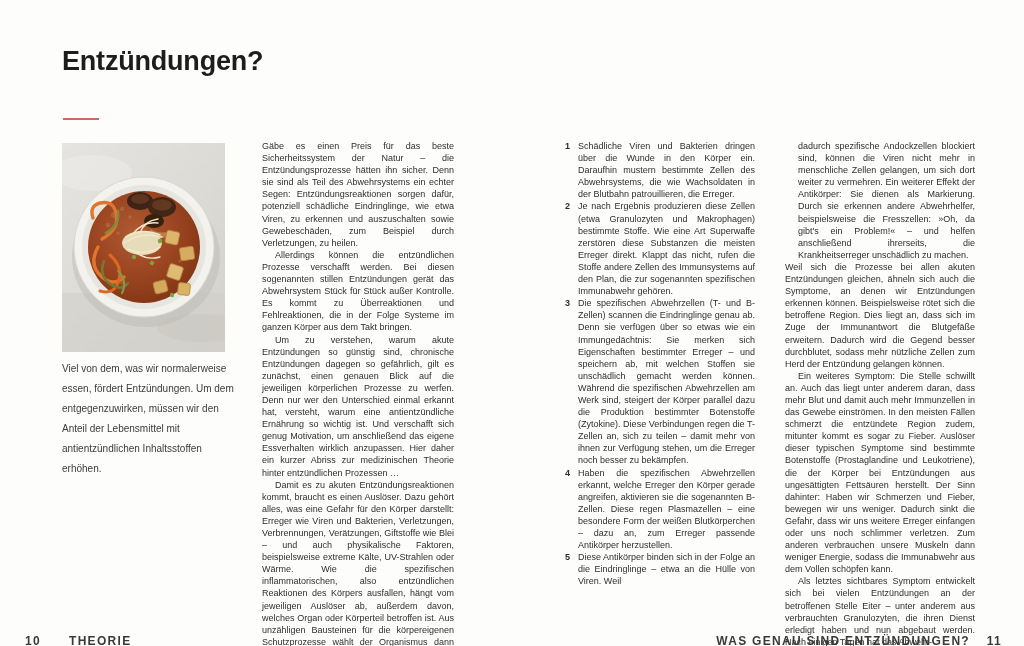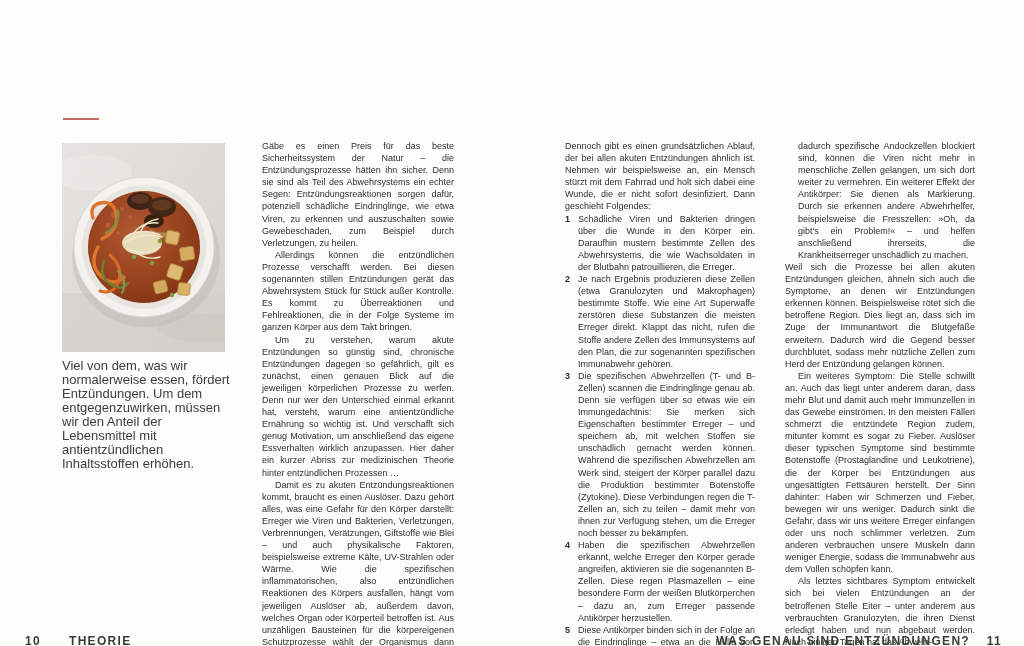--- a/index.html
+++ b/index.html
@@ -17,21 +17,21 @@
   .title .t2{font-size:27px;font-weight:700;}
   .accent-rule{left:63px;top:118px;width:36px;height:2px;}
 
   
   .photo{left:62px;top:143px;width:163px;height:209px;}
   .photo svg{display:block;}
 
   
   .caption{
     left:62px;top:359px;width:172px;
-    font-size:13px;line-height:14px;color:#3c3c3a;
+    font-size:10px;line-height:20px;color:#3c3c3a;
   }
 
   
   .col{
     font-size:9px;line-height:12.1px;text-align:justify;
     color:#2e2e2c;hyphens:auto;-webkit-hyphens:auto;
   }
   .col p{margin:0;}
   .col p.indent{text-indent:13px;}
   .col1{left:262px;top:140px;width:192px;}
@@ -49,20 +49,21 @@
   }
   .folio-left{left:25px;}
   .footer-left-label{left:69px;}
   .footer-right-label{right:54px;}
   .folio-right{right:22px;}
 </style>
 </head>
 <body>
 
 <header class="abs title">
+  <div class="t2">Entzündungen?</div>
 </header>
 <div class="abs accent-rule" style="background:#c96b5e;"></div>
 
 <figure class="abs photo" style="margin:0;">
   <svg width="163" height="209" viewBox="0 0 163 209">
     <defs>
       <radialGradient id="broth" cx="42%" cy="38%" r="75%">
         <stop offset="0%" stop-color="#b05a33"></stop>
         <stop offset="55%" stop-color="#98431f"></stop>
         <stop offset="100%" stop-color="#7c3012"></stop>
@@ -148,21 +149,20 @@
 <figcaption class="abs caption">Viel von dem, was wir normalerweise essen, fördert Entzündungen. Um dem entgegenzuwirken, müssen wir den Anteil der Lebensmittel mit antientzündlichen Inhaltsstoffen erhöhen.</figcaption>
 
 <section class="abs col col1">
   <p>Gäbe es einen Preis für das beste Sicherheitssystem der Natur – die Entzündungsprozesse hätten ihn sicher. Denn sie sind als Teil des Abwehrsystems ein echter Segen: Entzündungsreaktionen sorgen dafür, potenziell schädliche Eindringlinge, wie etwa Viren, zu erkennen und auszuschalten sowie Gewebeschäden, zum Beispiel durch Verletzungen, zu heilen.</p>
   <p class="indent">Allerdings können die entzündlichen Prozesse verschafft werden. Bei diesen sogenannten stillen Entzündungen gerät das Abwehrsystem Stück für Stück außer Kontrolle. Es kommt zu Überreaktionen und Fehlreaktionen, die in der Folge Systeme im ganzen Körper aus dem Takt bringen.</p>
   <p class="indent">Um zu verstehen, warum akute Entzündungen so günstig sind, chronische Entzündungen dagegen so gefährlich, gilt es zunächst, einen genauen Blick auf die jeweiligen körperlichen Prozesse zu werfen. Denn nur wer den Unterschied einmal erkannt hat, versteht, warum eine antientzündliche Ernährung so wichtig ist. Und verschafft sich genug Motivation, um anschließend das eigene Essverhalten wirklich anzupassen. Hier daher ein kurzer Abriss zur medizinischen Theorie hinter entzündlichen Prozessen …</p>
   <p class="indent">Damit es zu akuten Entzündungsreaktionen kommt, braucht es einen Auslöser. Dazu gehört alles, was eine Gefahr für den Körper darstellt: Erreger wie Viren und Bakterien, Verletzungen, Verbrennungen, Verätzungen, Giftstoffe wie Blei – und auch physikalische Faktoren, beispielsweise extreme Kälte, UV-Strahlen oder Wärme. Wie die spezifischen inflammatorischen, also entzündlichen Reaktionen des Körpers ausfallen, hängt vom jeweiligen Auslöser ab, außerdem davon, welches Organ oder Körperteil betroffen ist. Aus unzähligen Bausteinen für die körpereigenen Schutzprozesse wählt der Organismus dann jene aus, die die jeweilige Ursache am besten und schnellsten beseitigen.</p>
 </section>
 
 <section class="abs col col2">
-  <p>Dennoch gibt es einen grundsätzlichen Ablauf, der bei allen akuten Entzündungen ähnlich ist. Nehmen wir beispielsweise an, ein Mensch stürzt mit dem Fahrrad und holt sich dabei eine Wunde, die er nicht sofort desinfiziert. Dann geschieht Folgendes:</p>
   <div class="num-item">
     <span class="num">1</span>
     <span class="li-text">Schädliche Viren und Bakterien dringen über die Wunde in den Körper ein. Daraufhin mustern bestimmte Zellen des Abwehrsystems, die wie Wachsoldaten in der Blutbahn patrouillieren, die Erreger.</span>
   </div>
   <div class="num-item">
     <span class="num">2</span>
     <span class="li-text">Je nach Ergebnis produzieren diese Zellen (etwa Granulozyten und Makrophagen) bestimmte Stoffe. Wie eine Art Superwaffe zerstören diese Substanzen die meisten Erreger direkt. Klappt das nicht, rufen die Stoffe andere Zellen des Immunsystems auf den Plan, die zur sogenannten spezifischen Immunabwehr gehören.</span>
   </div>
   <div class="num-item">
     <span class="num">3</span>

